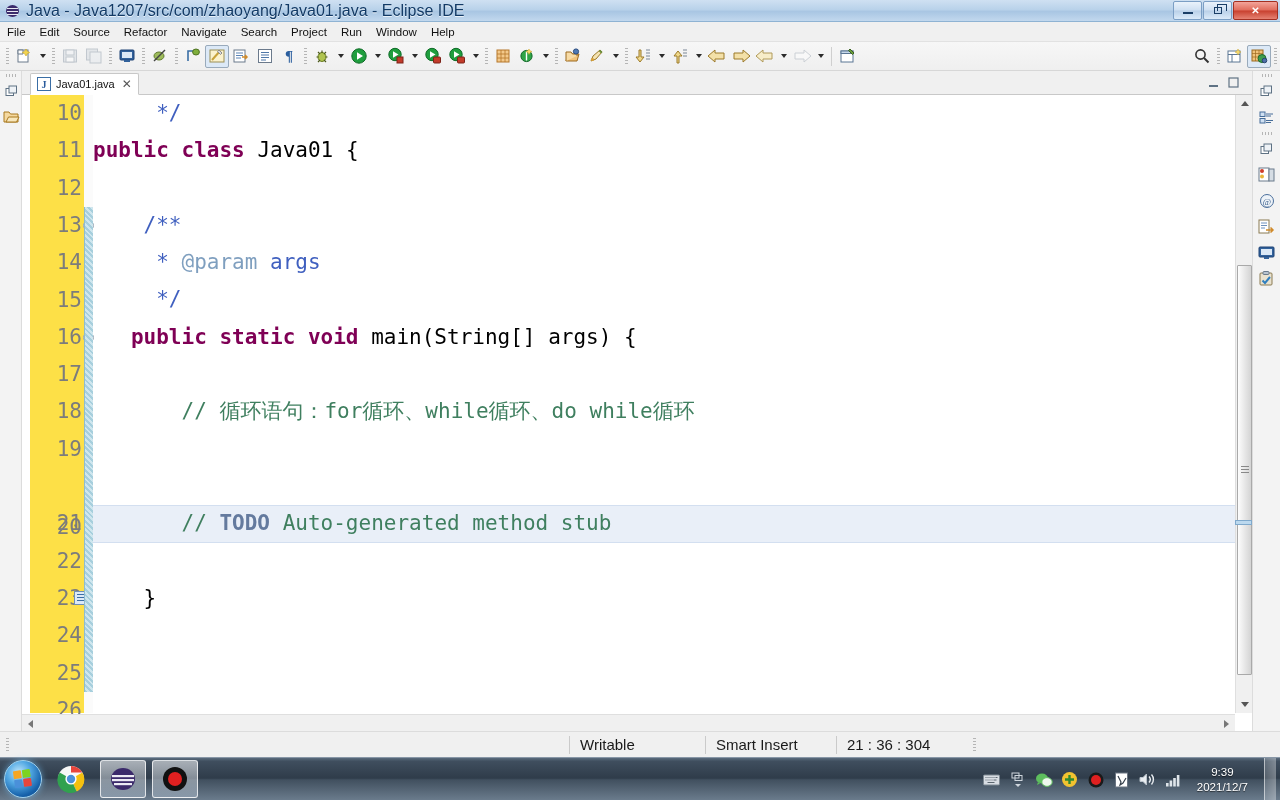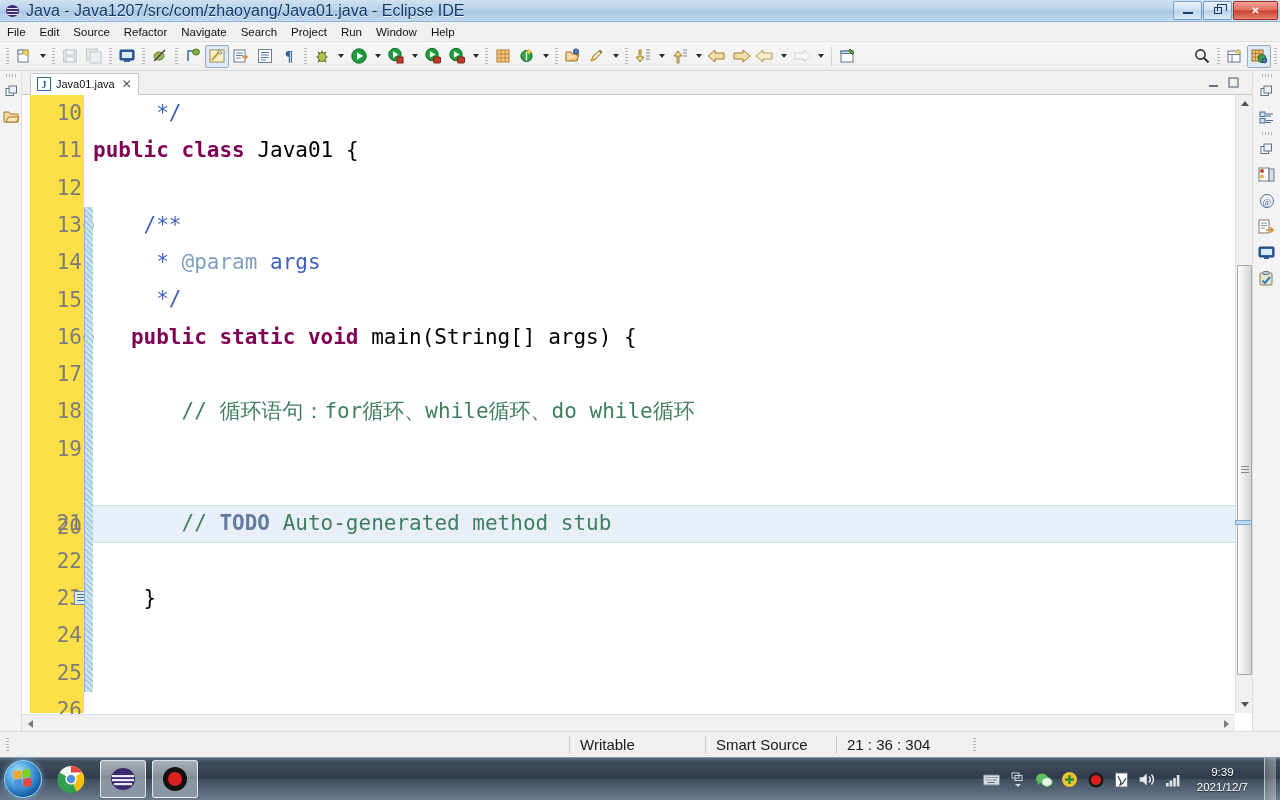--- a/index.html
+++ b/index.html
@@ -730,21 +730,21 @@
         </div>
     </div>
   </div>
 
   <div class="statusbar">
     <div class="st-grip"></div>
     <div style="width:556px"></div>
     <div class="st-sep"></div>
     <div class="st-cell" style="width:135px">Writable</div>
     <div class="st-sep"></div>
-    <div class="st-cell" style="width:130px">Smart Source</div>
+    <div class="st-cell" style="width:130px">Smart Insert</div>
     <div class="st-sep"></div>
     <div class="st-cell" style="width:130px">21 : 36 : 304</div>
     <div class="st-grip"></div>
   </div>
 
   <div class="taskbar">
     <div class="start-orb">
       <div class="orb-flag">
         <span style="left:0;top:0;background:#f5a623;"></span>
         <span style="left:9px;top:0;background:#7ed321;"></span>

